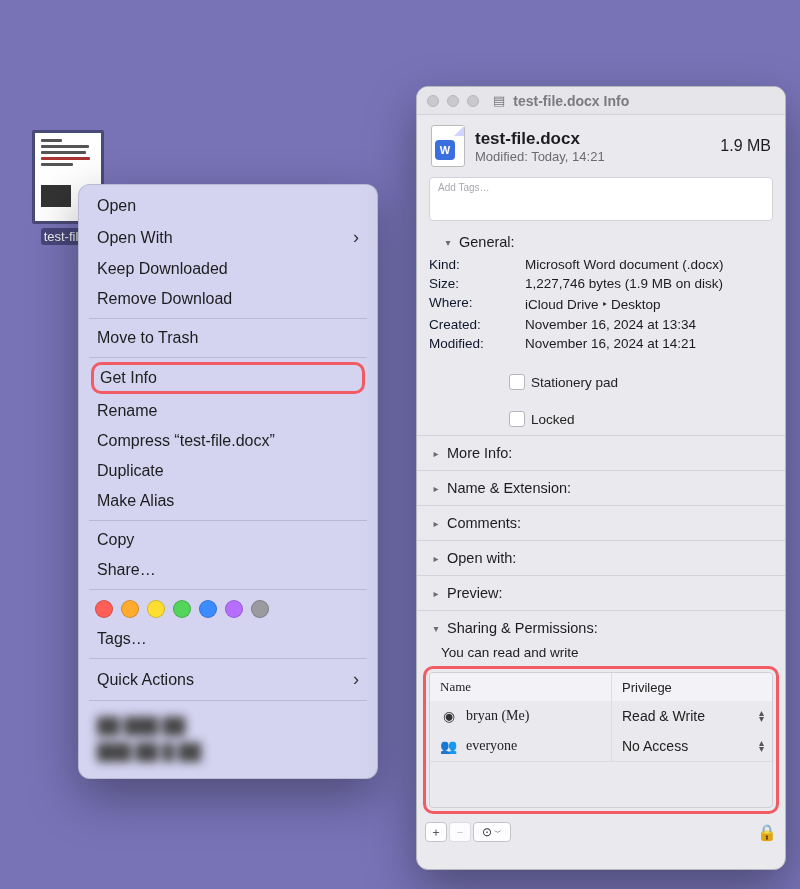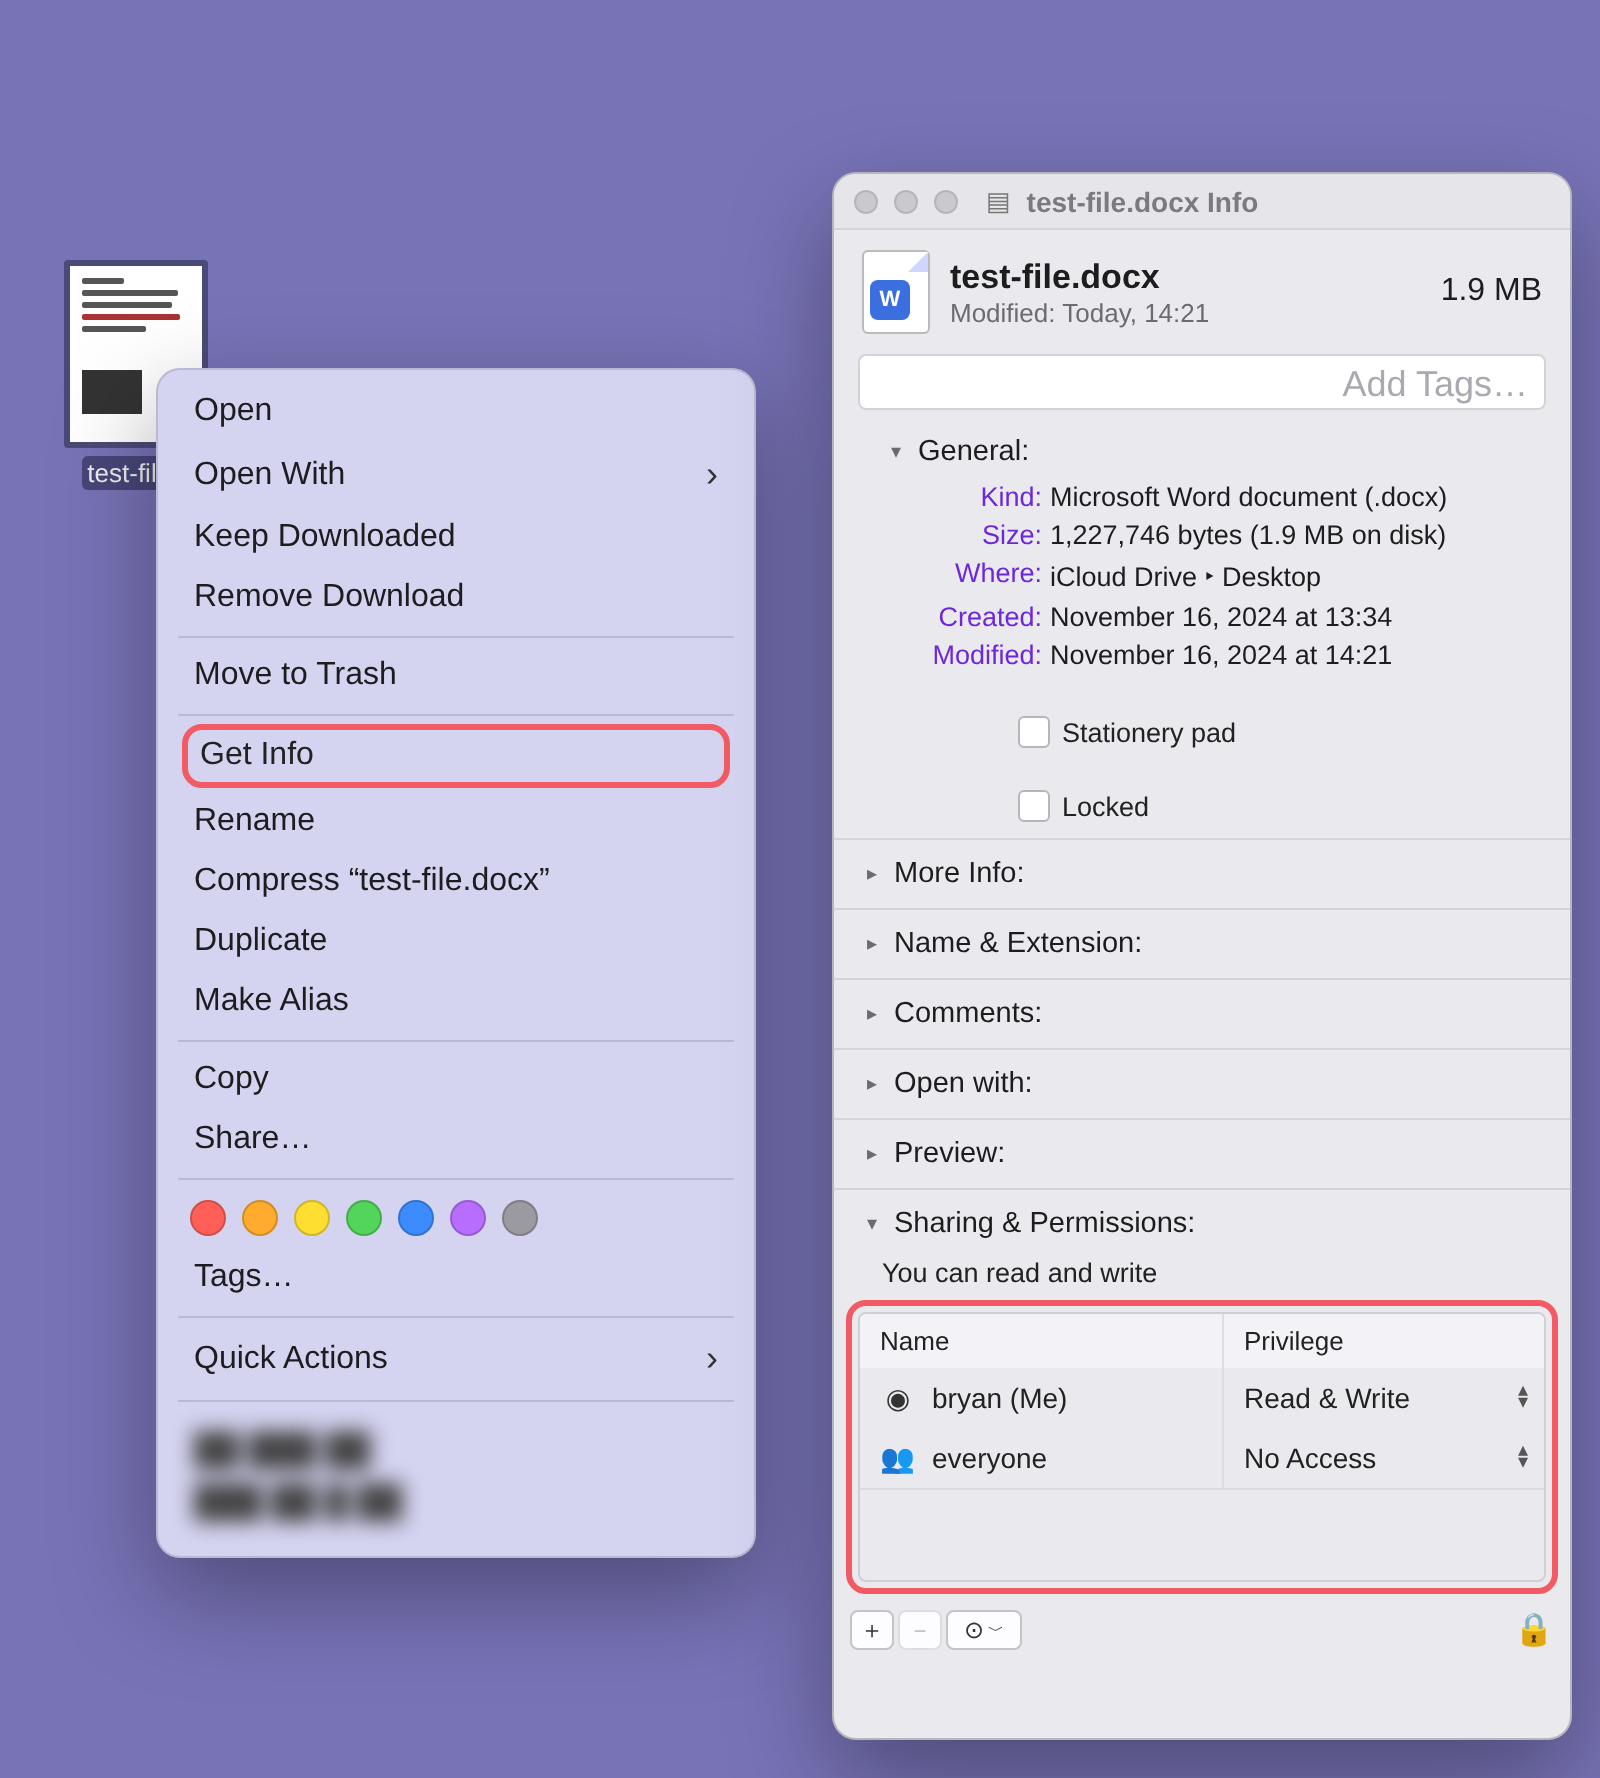--- a/index.html
+++ b/index.html
@@ -85,45 +85,45 @@
     position:relative; display:flex; align-items:flex-start;
   }
   .doc-icon .corner { position:absolute; top:0; right:0; width:10px; height:10px; background:linear-gradient(135deg,#fff 48%, #cfd5ff 52%);}
   .doc-icon .badge { position:absolute; left:3px; top:14px; width:20px; height:20px; background:#3b6fe0; border-radius:4px; display:flex; align-items:center; justify-content:center; color:#fff; font-weight:bold; font-size:11px;}
   .header .ttl { flex:1; }
   .header .fname { font-size:17px; font-weight:700; color:#1d1d1f;}
   .header .mod { font-size:13px; color:#6b6b70;}
   .header .size { font-size:16px; color:#1d1d1f;}
 
   .tagfield {
-    margin: 4px 12px; height:28px; background:#fff; border:1px solid #d2d2d8;
-    border-radius:4px; padding: 4px 8px; font-size:18px; color:#a9a9af;text-align:right;
+    margin: 4px 12px; height:44px; background:#fff; border:1px solid #d2d2d8;
+    border-radius:4px; padding: 4px 8px; font-size:10px; color:#a9a9af;
   }
 
   .section { padding: 4px 12px; }
   .disc { display:flex; align-items:center; gap:6px; font-size:14.5px; color:#1d1d1f; padding:5px 14px; cursor:default;}
   .disc .tri { font-size:10px; color:#6b6b70; width:10px; text-align:center;}
   .kv { padding: 2px 14px 2px 0; display:flex; font-size:13.5px;}
-  .kv .k { width: 96px; text-align:right; color:#6d28d9; padding-right:4px;}
+  .kv .k { width: 96px; text-align:left; color:#0f172a; padding-right:4px;}
   .kv .v { flex:1; color:#1d1d1f;}
   .ck-row { padding-left: 80px; display:flex; align-items:center; gap:6px; font-size:13.5px; margin-top:21px;}
   .ck { width:16px; height:16px; border:1px solid #b5b5bb; border-radius:3px; background:#fff;}
   .hr { height:1px; background:#d4d4db; margin:4px 0;}
 
   .perm-note { padding: 4px 14px 6px 24px; font-size:13.5px;}
   .perm-box {
     margin: 0 6px; border:3px solid #f25b63; border-radius:10px; padding:3px;
   }
   .perm-table {
     border:1px solid #cfcfd6; border-radius:4px; overflow:hidden;
   }
   .pt-head, .pt-row { display:flex; }
   .pt-head { background:#f3f3f7; font-size:13px; }
   .pt-cell { padding:6px 10px; }
-  .pt-c1 { flex:1; border-right:1px solid #dcdce2;}
+  .pt-c1 { flex:1; border-right:1px solid #dcdce2;font-family:Liberation Serif, serif;}
   .pt-c2 { width:160px; display:flex; align-items:center; justify-content:space-between; padding-right:8px;}
   .pt-row .pt-c1 { display:flex; align-items:center; gap:8px; font-size:14px;}
   .pt-row .pt-c2 { font-size:14px;}
   .pt-icon { width:18px; height:18px; display:inline-flex; align-items:center; justify-content:center; color:#333;}
   .updown { font-size:10px; color:#555; line-height:6px;}
   .pt-empty { height:46px; border-top:1px solid #dcdce2;}
   .perm-tools {
     display:flex; align-items:center; gap:2px; padding: 8px 8px 4px;
   }
   .square-btn {

